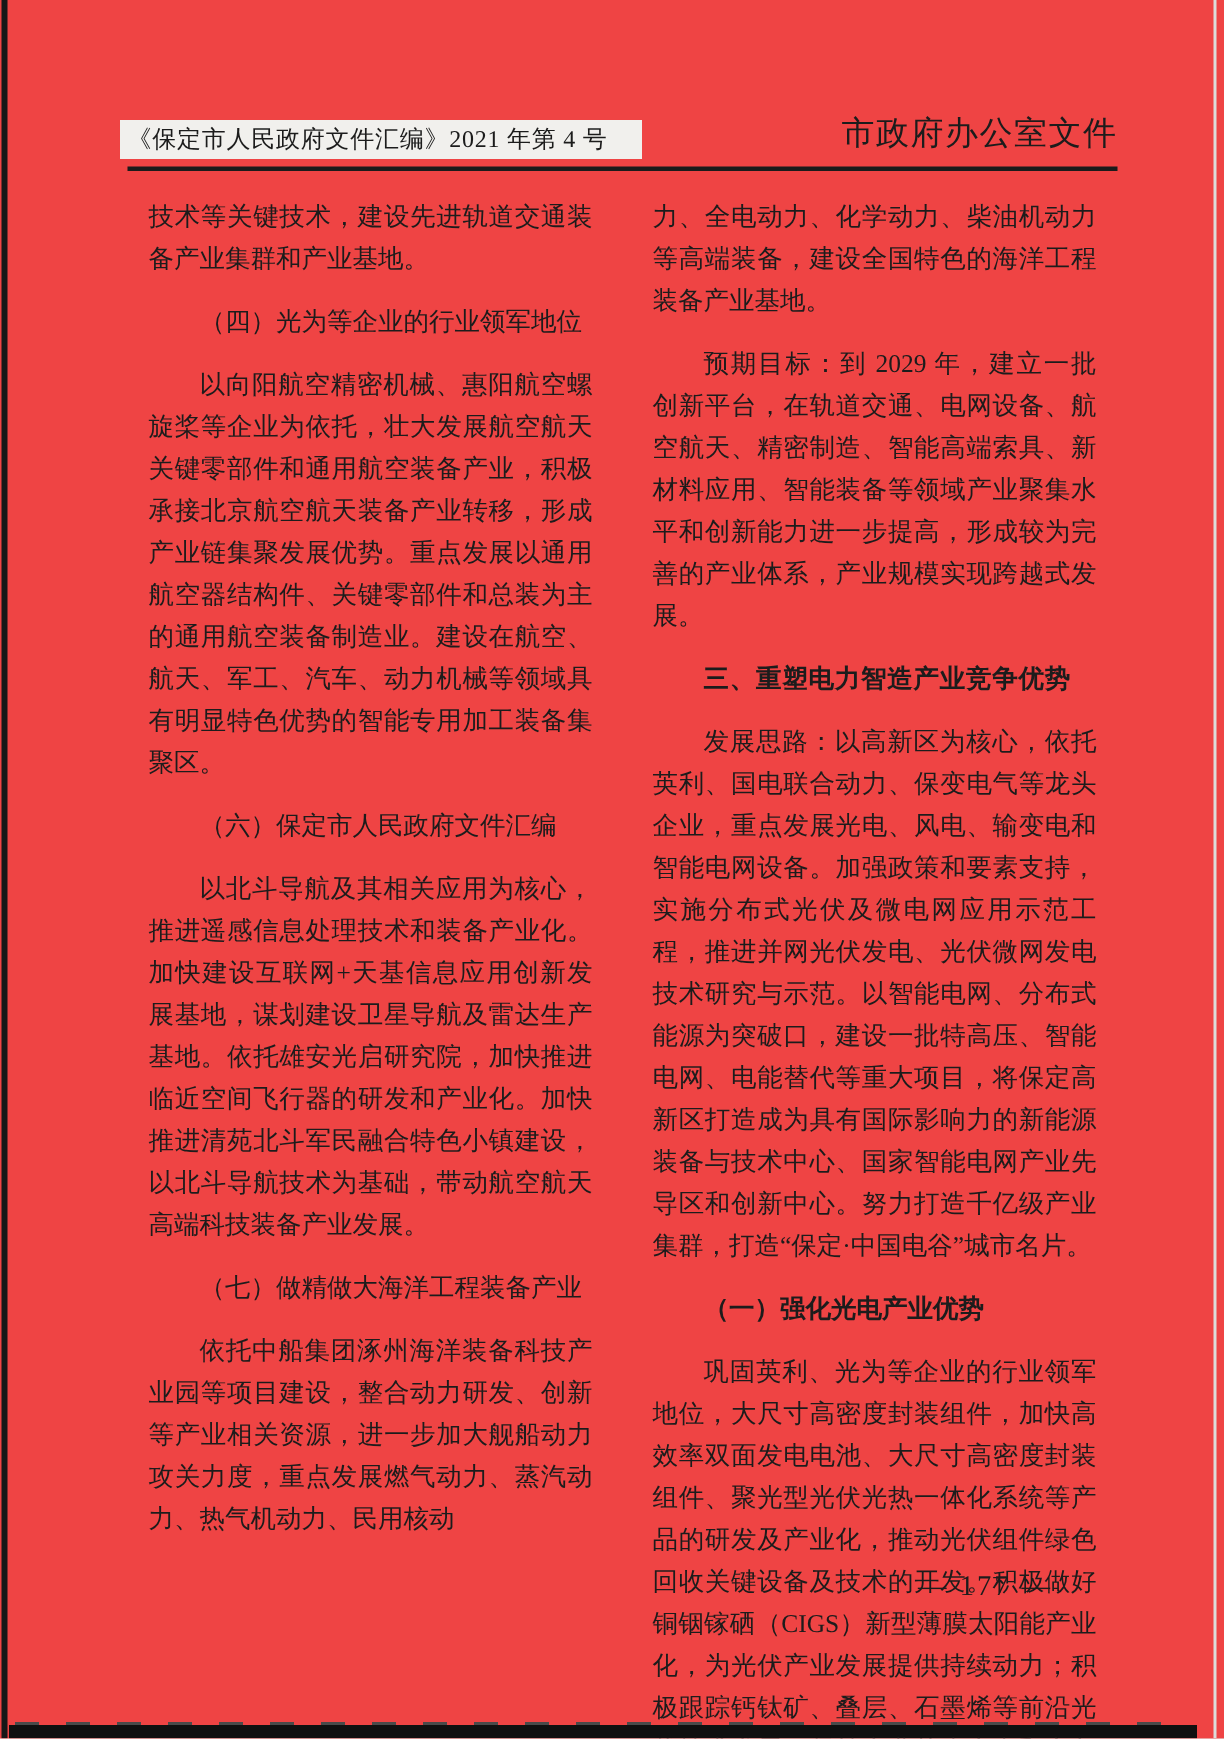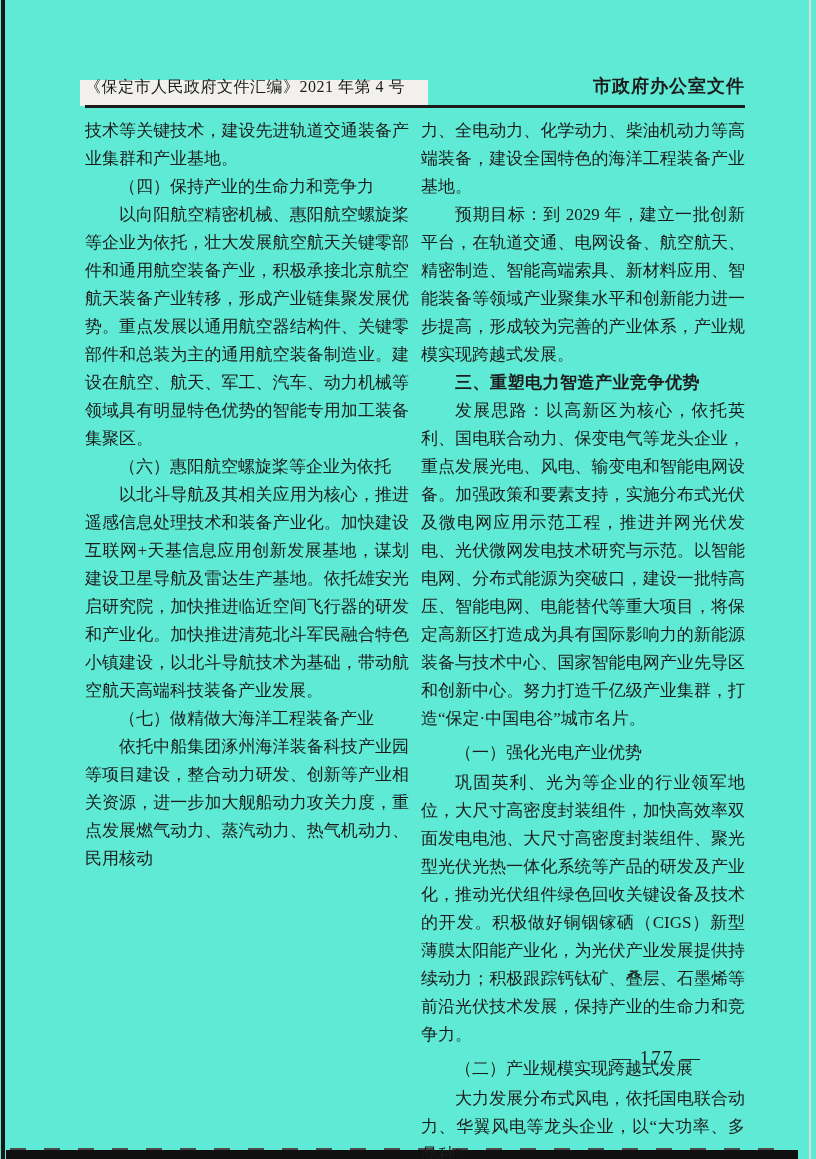--- a/index.html
+++ b/index.html
@@ -1,47 +1,47 @@
 <!DOCTYPE html>
 <html lang="zh"><head>
 <meta charset="utf-8">
 <style>
   html,body{margin:0;padding:0;background:#e8e8e6;}
   .page{
     position:relative;
     width:816px;height:1159px;
     margin:0 auto;
-    background:#5eead4;
+    background:#ef4444;
     color:#1c1c1c;
     font-family:"Liberation Serif", serif;
     overflow:hidden;
   }
   
   .scan-edge-left{position:absolute;left:1px;top:0;width:4px;height:100%;background:#171717;}
   .scan-edge-right{position:absolute;right:5px;top:0;width:2px;height:100%;background:#dddcda;}
   .scan-band-bottom{position:absolute;left:6px;bottom:0;width:792px;height:9px;background:#101010;}
   .scan-band-speckle{position:absolute;left:10px;bottom:9px;width:780px;height:2px;
     background:repeating-linear-gradient(90deg,#4a4a4a 0 16px,transparent 16px 34px);}
   .scan-shade{position:absolute;left:80px;top:80px;width:348px;height:26px;background:#f1f0ed;}
   
   .page-header{
     position:absolute;left:85px;top:74px;width:660px;
     display:flex;justify-content:space-between;align-items:flex-end;
     padding-bottom:7px;border-bottom:3px solid #1b1b1b;
   }
   .header-left{font-size:16px;letter-spacing:.5px;position:relative;}
-  .header-right{font-size:18px;font-weight:bold;font-family:"Liberation Sans",sans-serif;letter-spacing:1px;}
+  .header-right{font-size:22px;font-weight:normal;font-family:"Liberation Sans",sans-serif;letter-spacing:1px;}
   
   .content{position:absolute;left:85px;top:117px;width:660px;display:flex;gap:12px;}
   .column{width:324px;font-size:17px;line-height:28px;text-align:justify;}
-  .column p{margin:0;}
+  .column p{margin:14px;}
   .para{text-indent:2em;}
   .para-cont{text-indent:0;}
   .subheading{text-indent:2em;}
-  .column-right .subheading{margin-top:6px;margin-bottom:2px;}
+  .column-right .subheading{margin-top:6px;margin-bottom:2px;font-weight:bold;}
   .section-heading{
     text-indent:2em;font-weight:bold;
     font-family:"Liberation Sans",sans-serif;
     letter-spacing:.5px;
   }
   
   .page-number{
     position:absolute;left:577px;top:1047px;width:160px;
     text-align:center;font-size:19px;letter-spacing:2px;
   }
@@ -59,23 +59,23 @@
 
   <header class="page-header">
     <div class="header-left">《保定市人民政府文件汇编》2021 年第 4 号</div>
     <div class="header-right">市政府办公室文件</div>
   </header>
 
   <main class="content">
 
     <section class="column column-left">
       <p class="para para-cont">技术等关键技术，建设先进轨道交通装备产业集群和产业基地。</p>
-      <p class="subheading">（四）保持产业的生命力和竞争力</p>
+      <p class="subheading">（四）光为等企业的行业领军地位</p>
       <p class="para">以向阳航空精密机械、惠阳航空螺旋桨等企业为依托，壮大发展航空航天关键零部件和通用航空装备产业，积极承接北京航空航天装备产业转移，形成产业链集聚发展优势。重点发展以通用航空器结构件、关键零部件和总装为主的通用航空装备制造业。建设在航空、航天、军工、汽车、动力机械等领域具有明显特色优势的智能专用加工装备集聚区。</p>
-      <p class="subheading">（六）惠阳航空螺旋桨等企业为依托</p>
+      <p class="subheading">（六）保定市人民政府文件汇编</p>
       <p class="para">以北斗导航及其相关应用为核心，推进遥感信息处理技术和装备产业化。加快建设互联网+天基信息应用创新发展基地，谋划建设卫星导航及雷达生产基地。依托雄安光启研究院，加快推进临近空间飞行器的研发和产业化。加快推进清苑北斗军民融合特色小镇建设，以北斗导航技术为基础，带动航空航天高端科技装备产业发展。</p>
       <p class="subheading">（七）做精做大海洋工程装备产业</p>
       <p class="para">依托中船集团涿州海洋装备科技产业园等项目建设，整合动力研发、创新等产业相关资源，进一步加大舰船动力攻关力度，重点发展燃气动力、蒸汽动力、热气机动力、民用核动</p>
     </section>
 
     <section class="column column-right">
       <p class="para para-cont">力、全电动力、化学动力、柴油机动力等高端装备，建设全国特色的海洋工程装备产业基地。</p>
       <p class="para">预期目标：到 2029 年，建立一批创新平台，在轨道交通、电网设备、航空航天、精密制造、智能高端索具、新材料应用、智能装备等领域产业聚集水平和创新能力进一步提高，形成较为完善的产业体系，产业规模实现跨越式发展。</p>
       <p class="section-heading">三、重塑电力智造产业竞争优势</p>
       <p class="para">发展思路：以高新区为核心，依托英利、国电联合动力、保变电气等龙头企业，重点发展光电、风电、输变电和智能电网设备。加强政策和要素支持，实施分布式光伏及微电网应用示范工程，推进并网光伏发电、光伏微网发电技术研究与示范。以智能电网、分布式能源为突破口，建设一批特高压、智能电网、电能替代等重大项目，将保定高新区打造成为具有国际影响力的新能源装备与技术中心、国家智能电网产业先导区和创新中心。努力打造千亿级产业集群，打造“保定·中国电谷”城市名片。</p>

